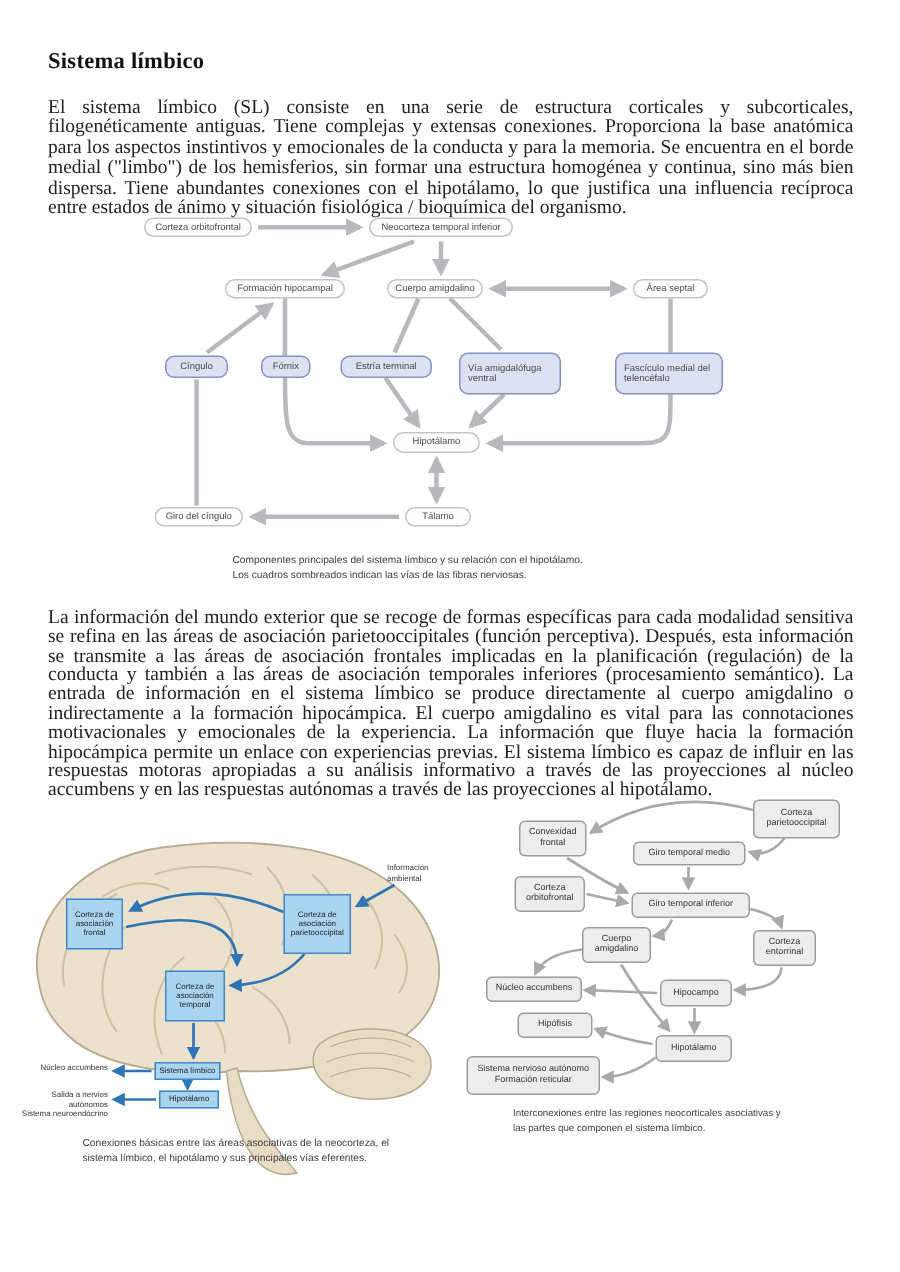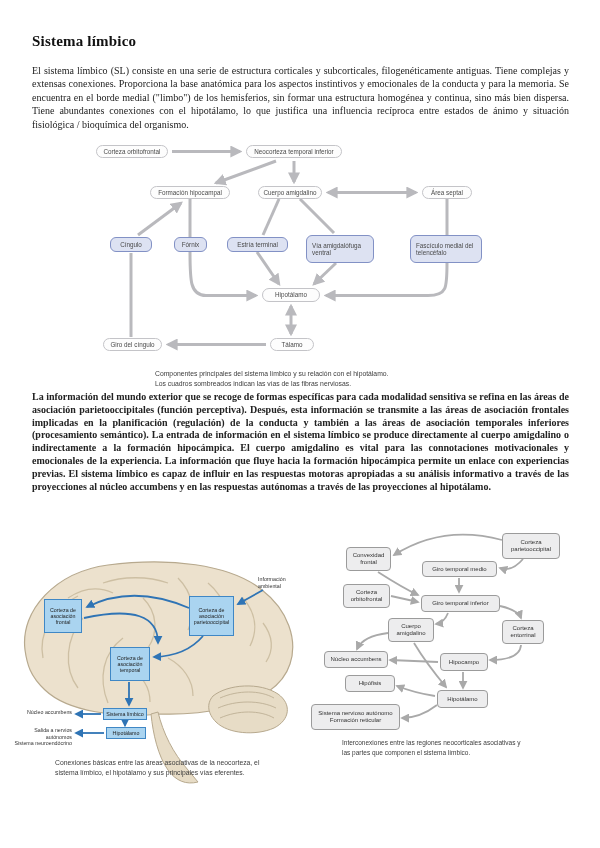--- a/index.html
+++ b/index.html
@@ -1,23 +1,23 @@
 <!DOCTYPE html>
 <html><head>
 <meta charset="utf-8">
 <style>
   html,body{margin:0;padding:0;background:#ffffff;}
   .page{position:relative;width:600px;height:848px;background:#ffffff;overflow:hidden;
         font-family:"Liberation Serif",serif;color:#1c1c1c;}
   .title{position:absolute;left:32px;top:33px;font-size:15px;font-weight:bold;
          letter-spacing:.2px;color:#111;}
-  .body-par{position:absolute;left:32px;width:537px;font-size:10px;line-height:13.4px;
+  .body-par{position:absolute;left:32px;width:537px;font-size:13px;line-height:13.4px;
             text-align:justify;color:#222;}
   #par1{top:64px;}
-  #par2{top:391px;line-height:12.8px;font-weight:bold;}
+  #par2{top:405px;line-height:12.8px;}
 
   
   .fig1{position:absolute;left:88px;top:140px;width:432px;height:228px;}
   .fig1 svg{position:absolute;left:0;top:0;}
   .fnode,.snode{position:absolute;box-sizing:border-box;display:flex;align-items:center;
         justify-content:center;text-align:center;font-family:"Liberation Sans",sans-serif;
         font-size:6.3px;line-height:1.12;color:#4a4a4a;padding:1px 2px;}
   .fnode{background:#fdfdfd;border:1px solid #c4c4c8;border-radius:7px;}
   .snode{background:#dde2f2;border:1px solid #8291c5;border-radius:6px;}
   .ta-left{justify-content:flex-start;text-align:left;padding-left:5px;}

